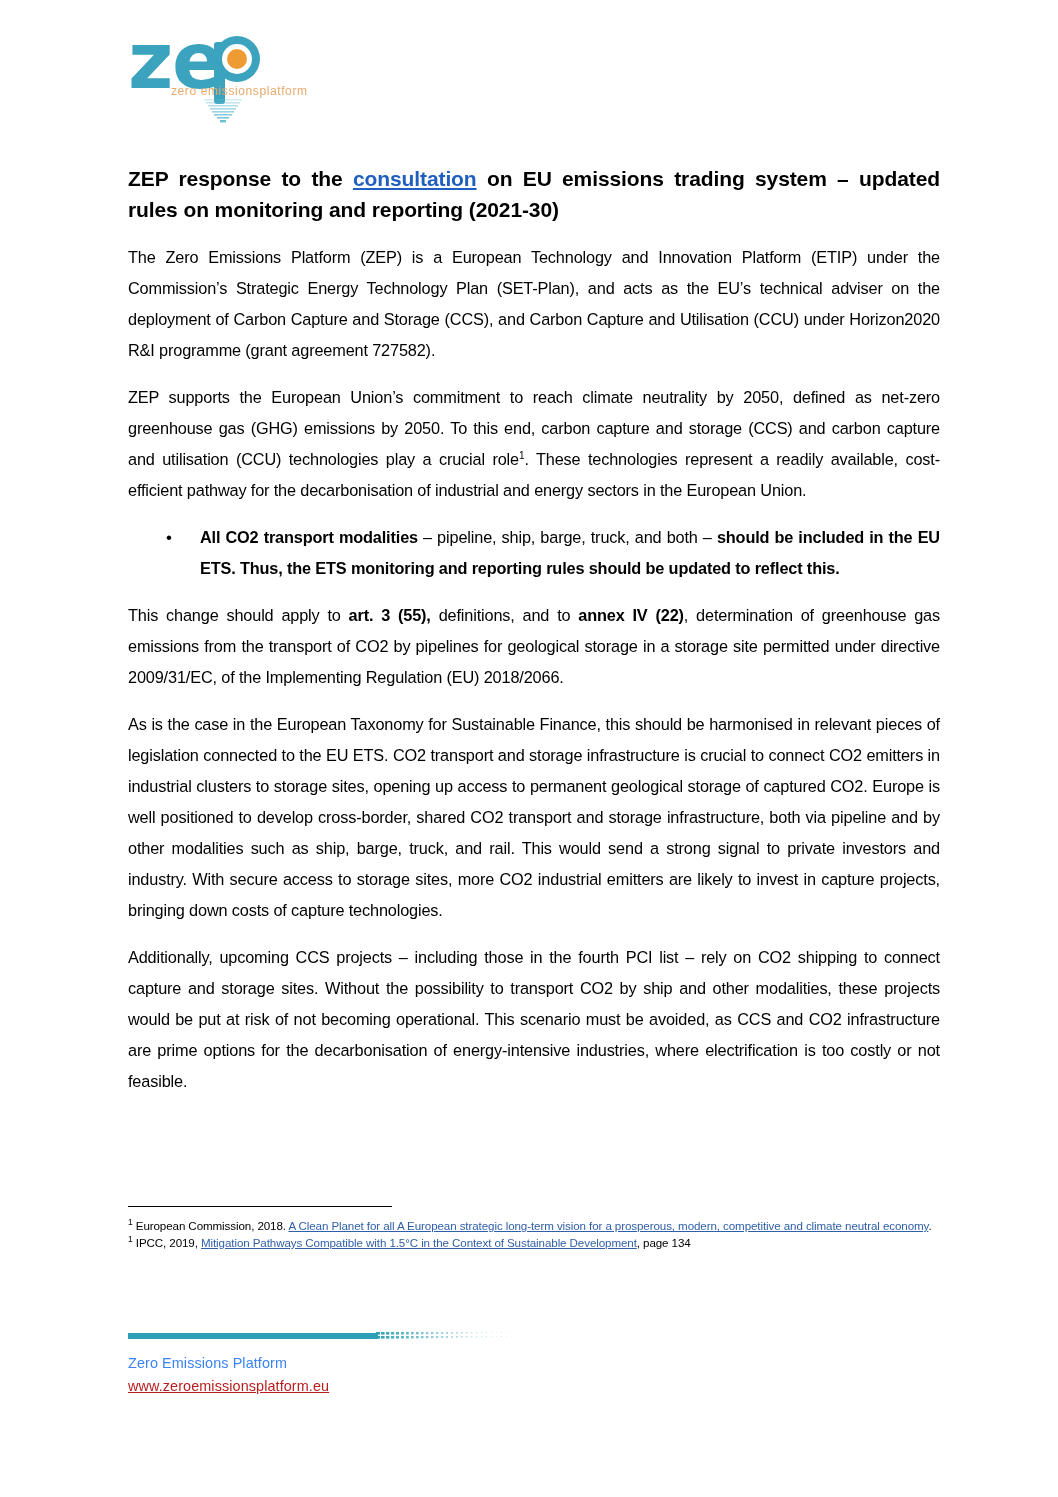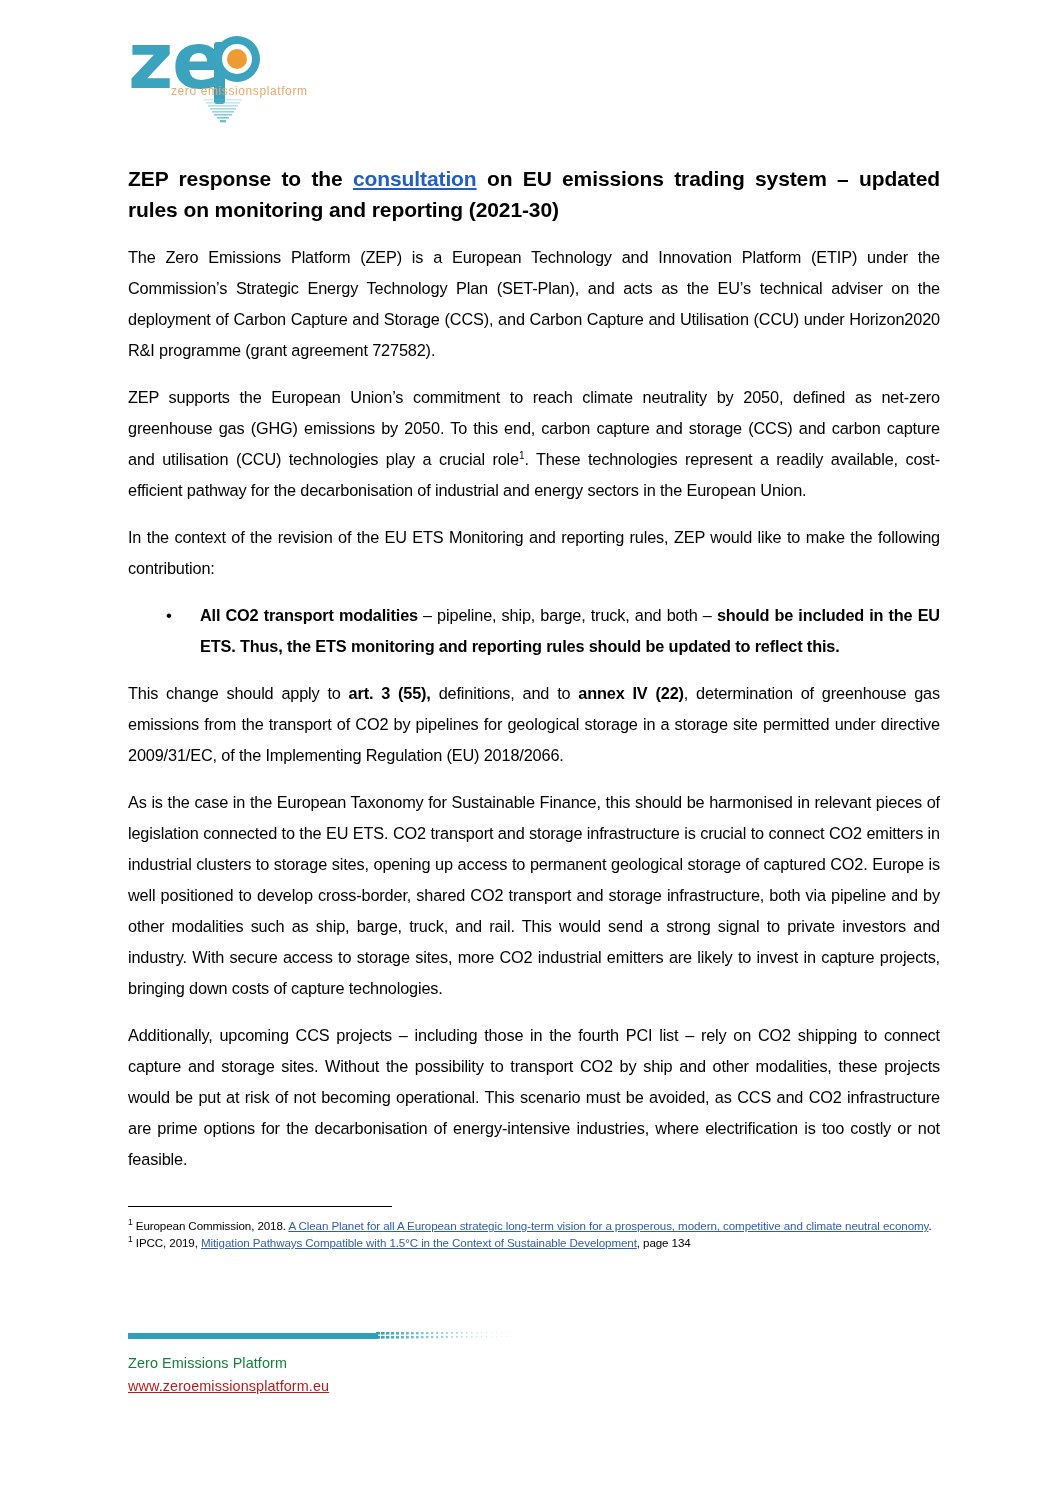--- a/index.html
+++ b/index.html
@@ -215,21 +215,21 @@
     position: absolute;
     left: 248px;
     top: 0px;
     width: 172px;
     height: 10px;
   }
   .footer-line {
     font-family: "Liberation Sans", sans-serif;
     font-size: 14.4px;
     line-height: 23px;
-    color: #15803d;
+    color: #3b82f6;
     letter-spacing: 0.1px;
   }
   .footer-line.url {
     text-decoration: underline;
   }
 </style>
 </head>
 <body>
 
 <div class="logo-block">
@@ -262,21 +262,20 @@
 </div>
 
 <div class="doc">
 
   <h1 class="doc-title"><span>ZEP response to the </span><a class="link" href="#">consultation</a><span> on EU emissions trading system – updated rules on monitoring and reporting (2021-30)</span></h1>
 
   <p class="para">The Zero Emissions Platform (ZEP) is a European Technology and Innovation Platform (ETIP) under the Commission’s Strategic Energy Technology Plan (SET-Plan), and acts as the EU’s technical adviser on the deployment of Carbon Capture and Storage (CCS), and Carbon Capture and Utilisation (CCU) under Horizon2020 R&amp;I programme (grant agreement 727582).</p>
 
   <p class="para"><span>ZEP supports the European Union’s commitment to reach climate neutrality by 2050, defined as net-zero greenhouse gas (GHG) emissions by 2050. To this end, carbon capture and storage (CCS) and carbon capture and utilisation (CCU) technologies play a crucial role</span><sup class="fn">1</sup><span>. These technologies represent a readily available, cost-efficient pathway for the decarbonisation of industrial and energy sectors in the European Union.</span></p>
 
-  <p class="para">In the context of the revision of the EU ETS Monitoring and reporting rules, ZEP would like to make the following contribution:</p>
 
   <ul class="bullets">
     <li><span class="b">All CO2 transport modalities</span><span> – pipeline, ship, barge, truck, and both – </span><span class="b">should be included in the EU ETS. Thus, the ETS monitoring and reporting rules should be updated to reflect this.</span></li>
   </ul>
 
   <p class="para"><span>This change should apply to </span><span class="b">art. 3 (55),</span><span> definitions, and to </span><span class="b">annex IV (22)</span><span>, determination of greenhouse gas emissions from the transport of CO2 by pipelines for geological storage in a storage site permitted under directive 2009/31/EC, of the Implementing Regulation (EU) 2018/2066.</span></p>
 
   <p class="para">As is the case in the European Taxonomy for Sustainable Finance, this should be harmonised in relevant pieces of legislation connected to the EU ETS. CO2 transport and storage infrastructure is crucial to connect CO2 emitters in industrial clusters to storage sites, opening up access to permanent geological storage of captured CO2. Europe is well positioned to develop cross-border, shared CO2 transport and storage infrastructure, both via pipeline and by other modalities such as ship, barge, truck, and rail. This would send a strong signal to private investors and industry. With secure access to storage sites, more CO2 industrial emitters are likely to invest in capture projects, bringing down costs of capture technologies.</p>
 
   <p class="para">Additionally, upcoming CCS projects – including those in the fourth PCI list – rely on CO2 shipping to connect capture and storage sites. Without the possibility to transport CO2 by ship and other modalities, these projects would be put at risk of not becoming operational. This scenario must be avoided, as CCS and CO2 infrastructure are prime options for the decarbonisation of energy-intensive industries, where electrification is too costly or not feasible.</p>

